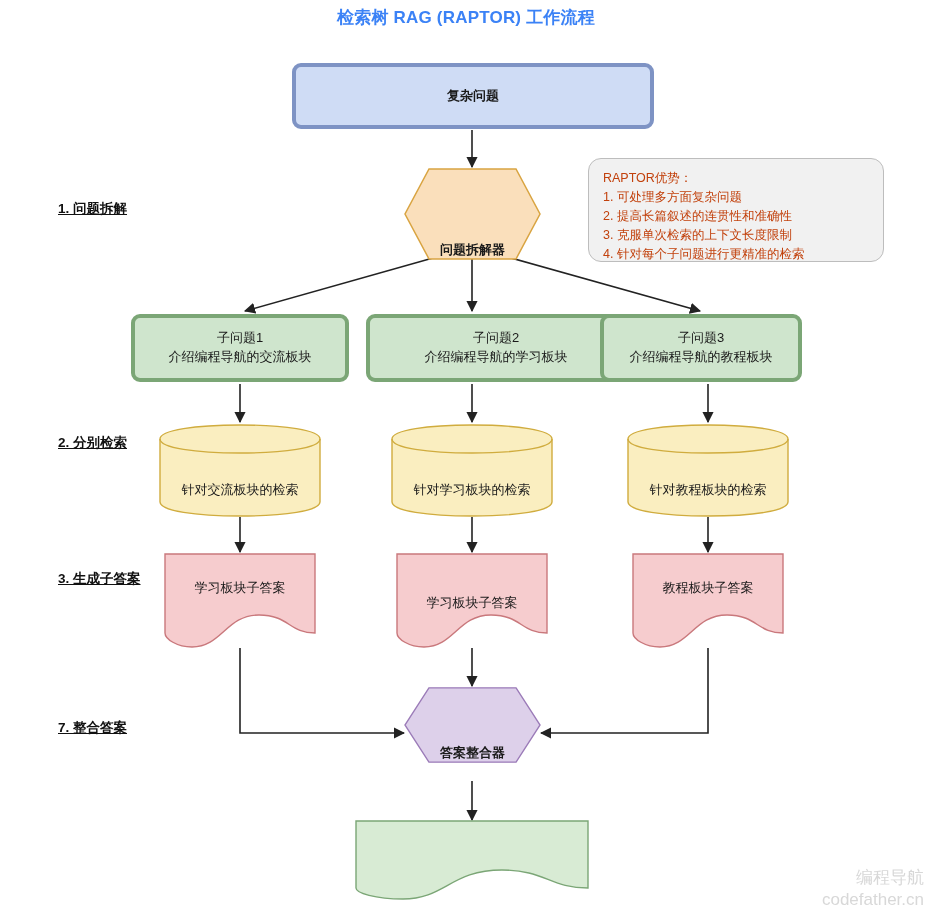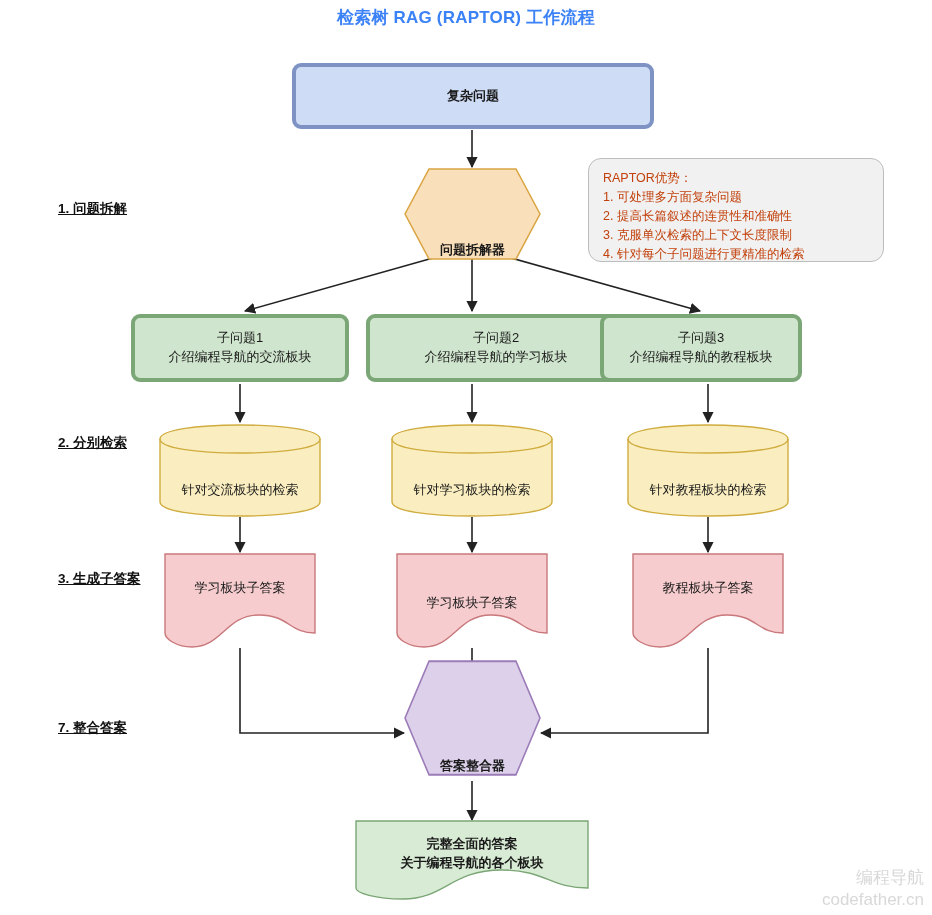--- a/index.html
+++ b/index.html
@@ -214,33 +214,29 @@
   </svg>
   <div class="label">学习板块子答案</div>
 </div>
 <div class="node shape-node" style="left:632px; top:553px; width:152px; height:96px; align-items:flex-start; padding-top:26px;">
   <svg viewBox="0 0 152 96" preserveAspectRatio="none">
     <path d="M 1 1 L 151 1 L 151 80 C 125 80 125 62 95 62 C 62 62 58 94 28 94 C 13 94 1 86 1 80 Z" fill="#f6ccce" stroke="#c9787c" stroke-width="1.4"></path>
   </svg>
   <div class="label">教程板块子答案</div>
 </div>
 
-<div class="node shape-node" style="left:404px; top:660px; width:137px; height:116px;">
+<div class="node shape-node" style="left:404px; top:687px; width:137px; height:76px;">
   <svg viewBox="0 0 137 94" preserveAspectRatio="none">
     <polygon points="25,1 112,1 136,47 112,93 25,93 1,47" fill="#ddd0ea" stroke="#9b7bb8" stroke-width="1.5"></polygon>
   </svg>
   <div class="label hexlabel">答案整合器</div>
 </div>
 
 <div class="node shape-node" style="left:355px; top:820px; width:234px; height:82px; align-items:flex-start; padding-top:15px;">
   <svg viewBox="0 0 234 82" preserveAspectRatio="none">
     <path d="M 1 1 L 233 1 L 233 68 C 195 68 190 50 147 50 C 96 50 90 79 48 79 C 20 79 1 73 1 68 Z" fill="#d8ebd4" stroke="#7ba676" stroke-width="1.4"></path>
   </svg>
-  <div class="label">
-    <div style="font-weight:bold;">完整全面的答案</div>
-    <div style="font-weight:bold;">关于编程导航的各个板块</div>
-  </div>
 </div>
 
 <div id="watermark">
   <div>编程导航</div>
   <div>codefather.cn</div>
 </div>
 
 </body></html>

